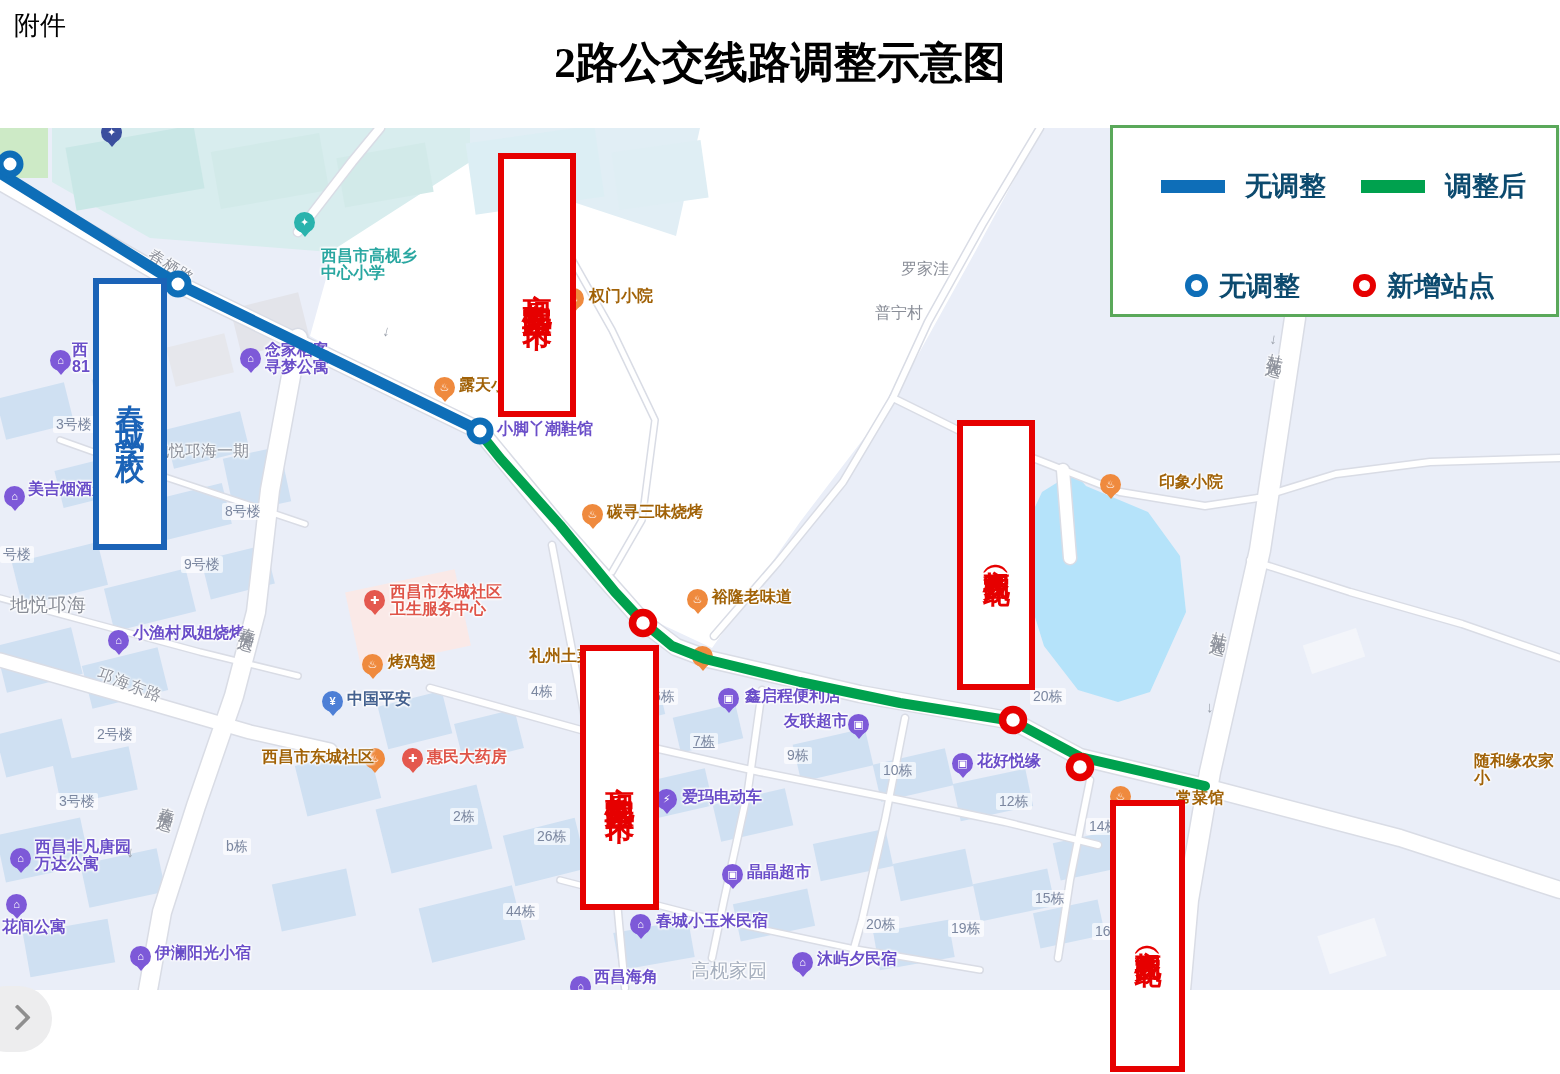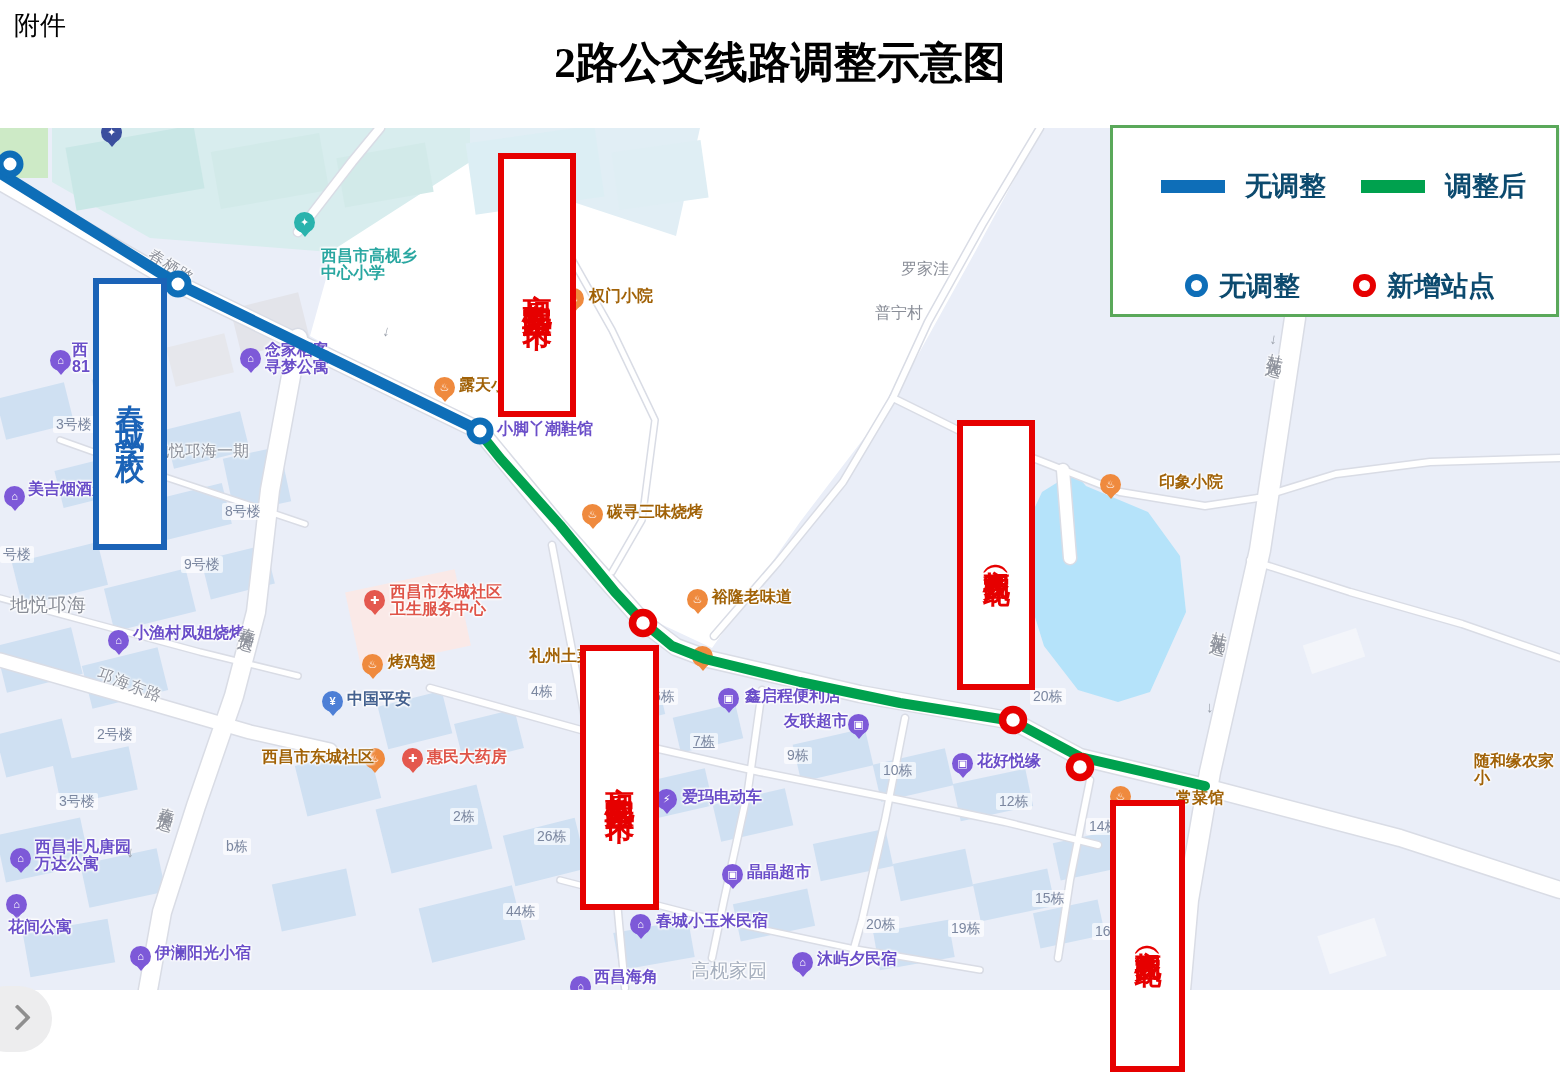--- a/index.html
+++ b/index.html
@@ -169,21 +169,21 @@
       <div class="pin" style="left: 570px; top: 976px; background: rgb(125, 89, 216); border-top-color: rgb(125, 89, 216); color: rgb(125, 89, 216);"><span style="color: rgb(255, 255, 255);">⌂</span></div>
       <div class="poi purple" style="left: 594px; top: 968px;">西昌海角</div>
       <div class="pin" style="left: 792px; top: 952px; background: rgb(125, 89, 216); border-top-color: rgb(125, 89, 216); color: rgb(125, 89, 216);"><span style="color: rgb(255, 255, 255);">⌂</span></div>
       <div class="poi purple" style="left: 817px; top: 950px;">沐屿夕民宿</div>
       <div class="pin" style="left: 130px; top: 946px; background: rgb(125, 89, 216); border-top-color: rgb(125, 89, 216); color: rgb(125, 89, 216);"><span style="color: rgb(255, 255, 255);">⌂</span></div>
       <div class="poi purple" style="left: 155px; top: 944px;">伊澜阳光小宿</div>
       <div class="pin" style="left: 10px; top: 848px; background: rgb(125, 89, 216); border-top-color: rgb(125, 89, 216); color: rgb(125, 89, 216);"><span style="color: rgb(255, 255, 255);">⌂</span></div>
       <div class="poi purple" style="left: 35px; top: 838px;">西昌非凡唐园
 万达公寓</div>
       <div class="pin" style="left: 6px; top: 894px; background: rgb(125, 89, 216); border-top-color: rgb(125, 89, 216); color: rgb(125, 89, 216);"><span style="color: rgb(255, 255, 255);">⌂</span></div>
-      <div class="poi purple" style="left: 8px; top: 918px;">花间公寓</div>
+      <div class="poi purple" style="left: 2px; top: 918px;">花间公寓</div>
       <div class="pin" style="left: 322px; top: 691px; background: rgb(77, 127, 214); border-top-color: rgb(77, 127, 214); color: rgb(77, 127, 214);"><span style="color: rgb(255, 255, 255);">¥</span></div>
       <div class="poi pingan" style="left: 347px; top: 690px;">中国平安</div>
       <div class="pin" style="left: 563px; top: 288px; background: rgb(239, 138, 62); border-top-color: rgb(239, 138, 62); color: rgb(239, 138, 62);"><span style="color: rgb(255, 255, 255);">♨</span></div>
       <div class="poi orange" style="left: 589px; top: 287px;">权门小院</div>
       <div class="pin" style="left: 434px; top: 377px; background: rgb(239, 138, 62); border-top-color: rgb(239, 138, 62); color: rgb(239, 138, 62);"><span style="color: rgb(255, 255, 255);">♨</span></div>
       <div class="poi orange" style="left: 459px; top: 376px;">露天小</div>
       <div class="pin" style="left: 582px; top: 504px; background: rgb(239, 138, 62); border-top-color: rgb(239, 138, 62); color: rgb(239, 138, 62);"><span style="color: rgb(255, 255, 255);">♨</span></div>
       <div class="poi orange" style="left: 607px; top: 503px;">碳寻三味烧烤</div>
       <div class="pin" style="left: 687px; top: 589px; background: rgb(239, 138, 62); border-top-color: rgb(239, 138, 62); color: rgb(239, 138, 62);"><span style="color: rgb(255, 255, 255);">♨</span></div>
       <div class="poi orange" style="left: 712px; top: 588px;">裕隆老味道</div>

